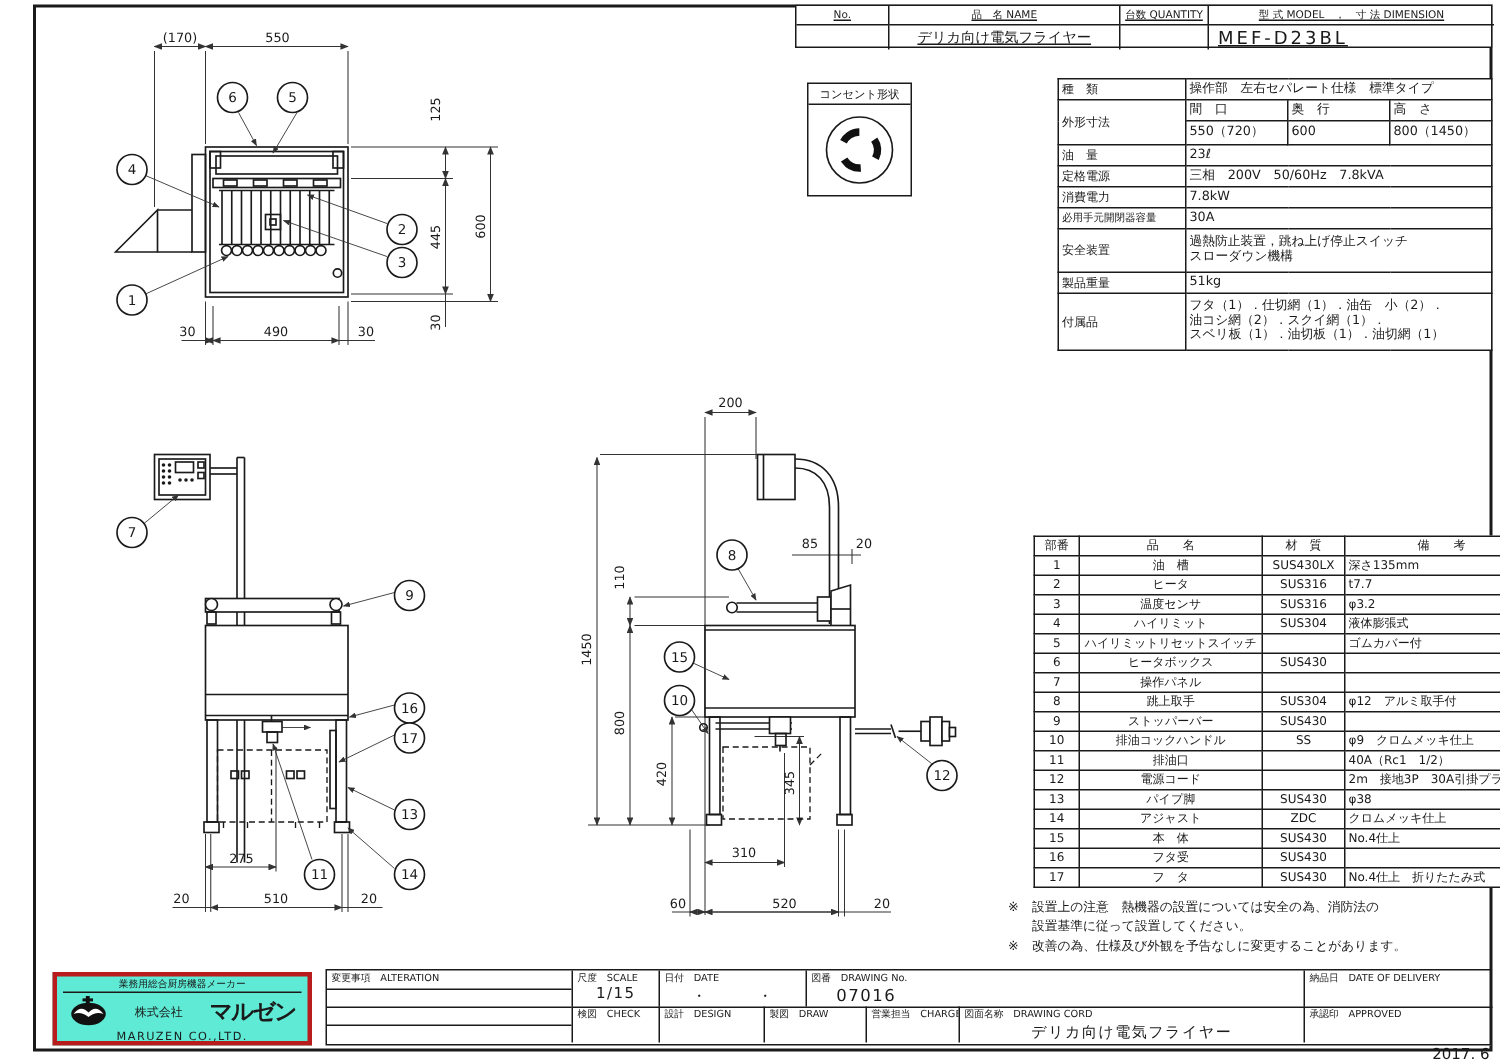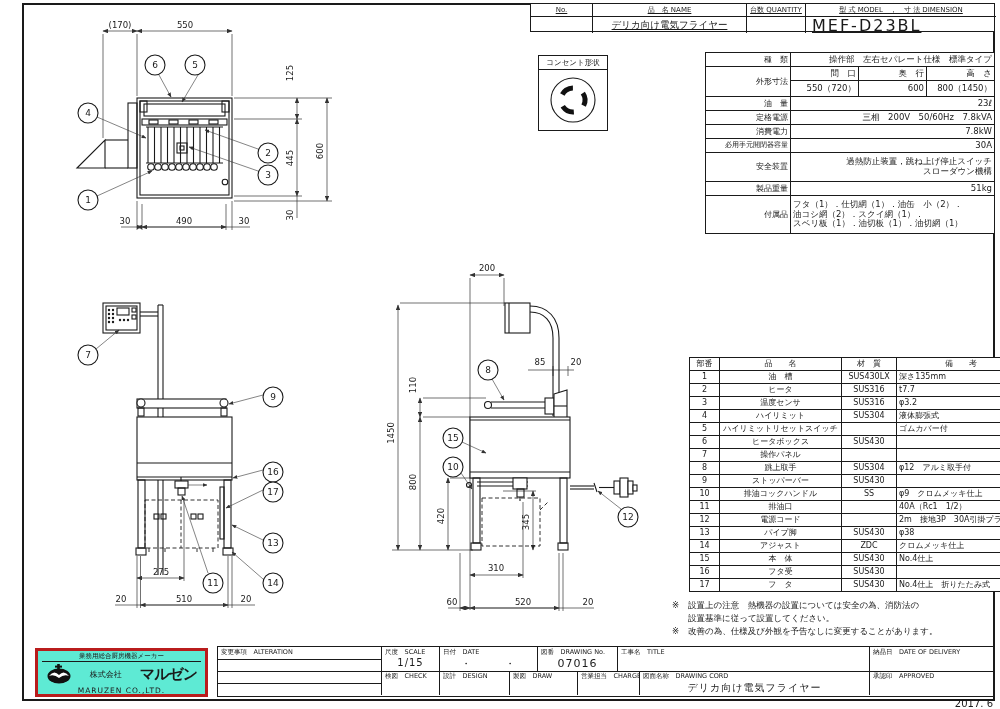--- a/index.html
+++ b/index.html
@@ -4,29 +4,29 @@
 <style>
   html,body{margin:0;padding:0;background:#fff;}
   body{width:1000px;height:709px;position:relative;font-family:"DejaVu Sans",sans-serif;color:#1a1a1a;overflow:hidden;}
   .abs{position:absolute;}
   .frame{left:22px;top:3px;width:973px;height:698px;border:2px solid #1a1a1a;box-sizing:border-box;}
   
   .toptable{left:530px;top:3px;width:465px;height:29px;display:grid;grid-template-columns:62px 154px 59px 190px;grid-template-rows:13px 16px;background:#fff;border:1px solid #1a1a1a;box-sizing:border-box;text-decoration:underline;}
   .toptable div{border-right:1px solid #1a1a1a;border-bottom:1px solid #1a1a1a;display:flex;align-items:center;justify-content:center;font-size:7px;white-space:nowrap;overflow:hidden;}
   .toptable div:nth-child(4n){border-right:none;}
   .toptable .v{font-size:9.5px;border-bottom:none;}
-  .toptable .model{font-size:16px;letter-spacing:2px;justify-content:flex-start;padding-left:6px;}
+  .toptable .model{font-size:12px;letter-spacing:2px;justify-content:flex-start;padding-left:6px;}
   
   .outlet{left:538px;top:55px;width:70px;height:76px;border:1px solid #1a1a1a;box-sizing:border-box;background:#fff;}
   .outlet .lbl{display:block;border-bottom:1px solid #1a1a1a;font-size:7.5px;text-align:center;line-height:13px;white-space:nowrap;}
   
   table{border-collapse:collapse;background:#fff;}
   td,th{border:1px solid #1a1a1a;font-size:8.5px;font-weight:normal;padding:0 2px;line-height:1.15;white-space:nowrap;overflow:hidden;}
   .spec{left:705px;top:52px;width:290px;table-layout:fixed;}
-  .spec td{text-align:right;height:13px;}
+  .spec td{text-align:left;height:13px;}
   .spec td.lab{font-size:8px;}
   .parts{left:658px;top:357px;width:337px;table-layout:fixed;margin-left:31px;}
   .parts td,.parts th{height:12px;font-size:8px;}
   .parts th{text-align:center;}
   .parts td.c{text-align:center;}
   .parts td.l{text-align:left;}
   
   .notes{left:672px;top:599px;width:322px;font-size:8.5px;line-height:13px;}
   .notes .row{display:flex;}
   .notes .mk{width:16px;flex:none;}
@@ -330,23 +330,20 @@
     <div>尺度　SCALE</div>
     <div class="med" style="text-align:center">1/15</div>
   </div>
   <div class="cell" style="left:221px;top:0;width:98px;height:24px">
     <div>日付　DATE</div>
     <div class="med" style="text-align:center">・　　　・</div>
   </div>
   <div class="cell" style="left:319px;top:0;width:80px;height:24px">
     <div>図番　DRAWING No.</div>
     <div class="big">07016</div>
-  </div>
-  <div class="cell" style="left:399px;top:0;width:252px;height:24px">
-    <div>工事名　TITLE</div>
   </div>
   <div class="cell" style="left:651px;top:0;width:126px;height:24px">
     <div>納品日　DATE OF DELIVERY</div>
   </div>
 
   <div class="cell" style="left:163px;top:24px;width:58px;height:24px">
     <div>検図　CHECK</div>
   </div>
   <div class="cell" style="left:221px;top:24px;width:70px;height:24px">
     <div>設計　DESIGN</div>

